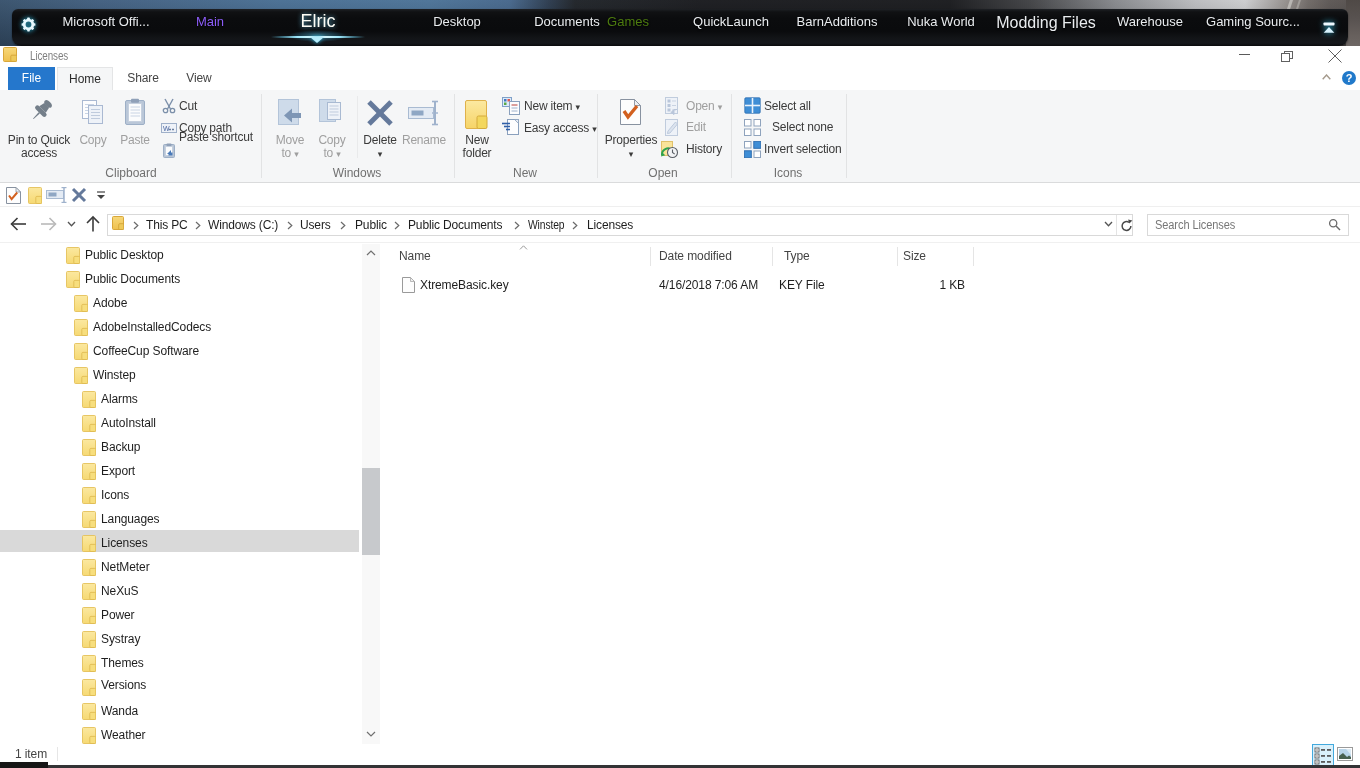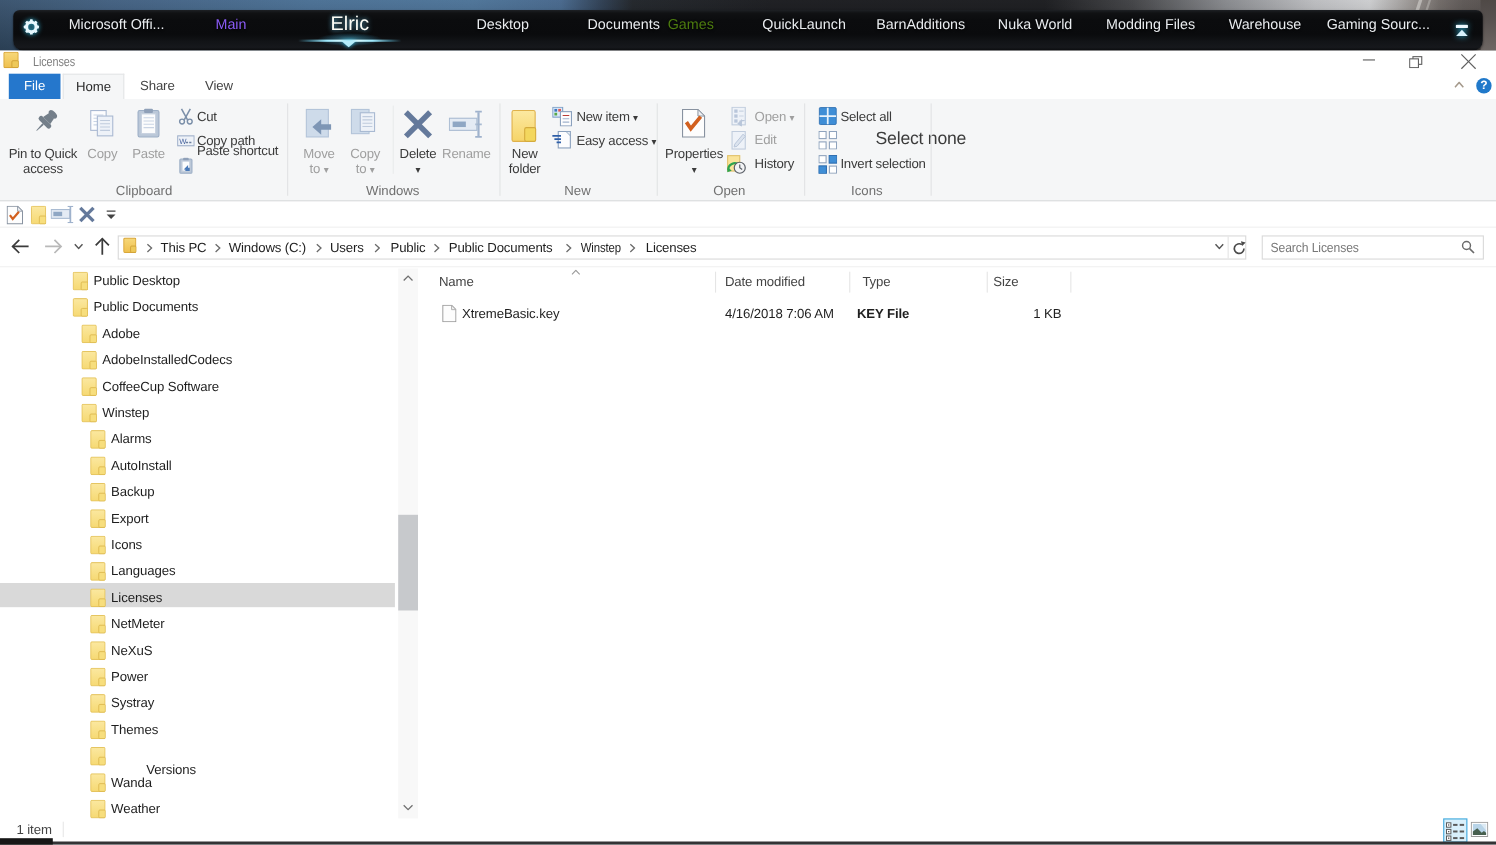--- a/index.html
+++ b/index.html
@@ -23,21 +23,21 @@
 <div class="abs" style="left:12px;top:9px;width:1336px;height:37px;border-radius:6px 6px 9px 9px;background:linear-gradient(180deg,#1e2125 0%,#101113 8%,#0b0c0e 25%,#0a0b0d 60%,#121417 78%,#16181c 92%,#0a0b0d 100%);box-shadow:0 1px 2px rgba(0,0,0,0.5);"></div>
 <div id="bartabs" style="-webkit-font-smoothing:antialiased;">
 <div class="abs" style="left:106px;top:14px;transform:translateX(-50%);font-size:13px;color:#e9ecef;white-space:nowrap;text-shadow:0 1px 2px #000;">Microsoft Offi...</div>
 <div class="abs" style="left:210px;top:14px;transform:translateX(-50%);font-size:13px;color:#8b5cf6;white-space:nowrap;text-shadow:0 1px 2px #000;">Main</div>
 <div class="abs" style="left:419px;top:14px;transform:translateX(-50%);font-size:13px;color:#e9ecef;white-space:nowrap;text-shadow:0 1px 2px #000;margin-left:38px;">Desktop</div>
 <div class="abs" style="left:523px;top:14px;transform:translateX(-50%);font-size:13px;color:#e9ecef;white-space:nowrap;text-shadow:0 1px 2px #000;margin-left:44px;">Documents</div>
 <div class="abs" style="left:628px;top:14px;transform:translateX(-50%);font-size:13px;color:#4d7c0f;white-space:nowrap;text-shadow:0 1px 2px #000;">Games</div>
 <div class="abs" style="left:731px;top:14px;transform:translateX(-50%);font-size:13px;color:#e9ecef;white-space:nowrap;text-shadow:0 1px 2px #000;">QuickLaunch</div>
 <div class="abs" style="left:837px;top:14px;transform:translateX(-50%);font-size:13px;color:#e9ecef;white-space:nowrap;text-shadow:0 1px 2px #000;">BarnAdditions</div>
 <div class="abs" style="left:941px;top:14px;transform:translateX(-50%);font-size:13px;color:#e9ecef;white-space:nowrap;text-shadow:0 1px 2px #000;">Nuka World</div>
-<div class="abs" style="left:1046px;top:14px;transform:translateX(-50%);font-size:13px;color:#e9ecef;white-space:nowrap;text-shadow:0 1px 2px #000;">Modding Files</div>
+<div class="abs" style="left:1046px;top:14px;transform:translateX(-50%);font-size:16px;color:#e9ecef;white-space:nowrap;text-shadow:0 1px 2px #000;">Modding Files</div>
 <div class="abs" style="left:1150px;top:14px;transform:translateX(-50%);font-size:13px;color:#e9ecef;white-space:nowrap;text-shadow:0 1px 2px #000;">Warehouse</div>
 <div class="abs" style="left:1253px;top:14px;transform:translateX(-50%);font-size:13px;color:#e9ecef;white-space:nowrap;text-shadow:0 1px 2px #000;">Gaming Sourc...</div>
 <div class="abs" style="left:318px;top:11px;transform:translateX(-50%);font-size:18px;color:#fdfdf6;white-space:nowrap;text-shadow:0 0 5px rgba(110,205,240,0.85);">Elric</div>
 </div>
 
 <div class="abs" style="left:280px;top:29px;width:76px;height:14px;background:radial-gradient(ellipse 50% 55% at center,rgba(95,210,245,0.50) 0%,rgba(60,170,215,0.20) 55%,rgba(60,170,215,0) 78%);"></div>
 <div class="abs" style="left:271px;top:35.6px;width:94px;height:2px;background:linear-gradient(to right,rgba(60,170,215,0) 0%,rgba(110,215,248,0.45) 12%,#9fe7fa 28%,#eafeff 47%,#eafeff 53%,#9fe7fa 72%,rgba(110,215,248,0.45) 88%,rgba(60,170,215,0) 100%);"></div>
 <div class="abs" style="left:310px;top:37px;width:0;height:0;border-left:7px solid transparent;border-right:7px solid transparent;border-top:6px solid #b5ecfb;filter:drop-shadow(0 0 2px #35bfe8);"></div>
 
 <div class="abs" style="left:21px;top:17px;filter:drop-shadow(0 0 2.5px #35c3ea);">
@@ -329,21 +329,21 @@
     </div>
 <div class="abs" style="left:764px;top:98px;font-size:12px;color:#3b3b3b;line-height:16px;white-space:nowrap;letter-spacing:-0.2px;">Select all</div>
 <div class="abs" style="left:744px;top:119px;">
       <svg width="17" height="17" viewBox="0 0 17 17" fill="#fff" stroke="#8fa3bd">
 <rect x="0.5" y="0.5" width="6.5" height="6.5"></rect>
         <rect x="10" y="0.5" width="6.5" height="6.5"></rect>
 <rect x="0.5" y="10" width="6.5" height="6.5"></rect>
         <rect x="10" y="10" width="6.5" height="6.5"></rect>
       </svg>
     </div>
-<div class="abs" style="left:796px;top:119px;font-size:16px;color:#3b3b3b;line-height:16px;white-space:nowrap;letter-spacing:-0.2px;">Select none</div>
+<div class="abs" style="left:772px;top:119px;font-size:12px;color:#3b3b3b;line-height:16px;white-space:nowrap;letter-spacing:-0.2px;">Select none</div>
 <div class="abs" style="left:744px;top:141px;">
       <svg width="17" height="17" viewBox="0 0 17 17">
 <rect x="0.5" y="0.5" width="6.5" height="6.5" fill="#fff" stroke="#8fa3bd"></rect>
         <rect x="9.8" y="0.3" width="7" height="7" fill="#3f8ed6" stroke="#2f6eb0"></rect>
 <rect x="0.3" y="9.8" width="7" height="7" fill="#3f8ed6" stroke="#2f6eb0"></rect>
         <rect x="10" y="10" width="6.5" height="6.5" fill="#fff" stroke="#8fa3bd"></rect>
       </svg>
     </div>
 <div class="abs" style="left:764px;top:141px;font-size:12px;color:#3b3b3b;line-height:16px;white-space:nowrap;letter-spacing:-0.2px;">Invert selection</div>
 <div class="abs glabel" style="left:788px;top:166px;transform:translateX(-50%);">Icons</div>
@@ -749,21 +749,21 @@
         <defs>
           <linearGradient id="gt18" x1="0" y1="0" x2="0" y2="1">
             <stop offset="0" stop-color="#fbe8a0"></stop>
             <stop offset="1" stop-color="#f6d973"></stop>
           </linearGradient>
         </defs>
         <rect x="0.5" y="0.5" width="13" height="16" rx="1" fill="url(#gt18)" stroke="#e4c159" stroke-width="0.9"></rect>
         <rect x="7.8" y="9.4" width="6.0" height="7.1" rx="1" fill="#f7de7d" stroke="#ddb84e" stroke-width="0.8"></rect>
       </svg>
     </div>
-<div class="abs t12" style="left:101px;top:692px;line-height:16px;margin-left:32px;">Versions</div>
+<div class="abs t12" style="left:101px;top:677px;line-height:16px;">Versions</div>
 <div class="abs" style="left:82px;top:702.5px;">
       <svg width="14" height="17" viewBox="0 0 14 17">
         <defs>
           <linearGradient id="gt19" x1="0" y1="0" x2="0" y2="1">
             <stop offset="0" stop-color="#fbe8a0"></stop>
             <stop offset="1" stop-color="#f6d973"></stop>
           </linearGradient>
         </defs>
         <rect x="0.5" y="0.5" width="13" height="16" rx="1" fill="url(#gt19)" stroke="#e4c159" stroke-width="0.9"></rect>
         <rect x="7.8" y="9.4" width="6.0" height="7.1" rx="1" fill="#f7de7d" stroke="#ddb84e" stroke-width="0.8"></rect>
@@ -812,21 +812,21 @@
 <div class="abs" style="left:897px;top:247px;width:1px;height:19px;background:#e5e5e5;"></div>
 <div class="abs" style="left:973px;top:247px;width:1px;height:19px;background:#e5e5e5;"></div>
 <div class="abs" style="left:402px;top:277px;">
       <svg width="13" height="16" viewBox="0 0 13 16">
 <path d="M0.5 0.5 h8 l4 4 v11 h-12 Z" fill="#fdfdfd" stroke="#9a9a9a"></path>
 <path d="M8.5 0.5 v4 h4 Z" fill="#f0f0f0" stroke="#ababab" stroke-width="0.8"></path>
       </svg>
     </div>
 <div class="abs t12" style="left:420px;top:277px;line-height:16px;">XtremeBasic.key</div>
 <div class="abs t12" style="left:659px;top:277px;line-height:16px;color:#1f1f1f;">4/16/2018 7:06 AM</div>
-<div class="abs t12" style="left:779px;top:277px;line-height:16px;color:#1f1f1f;font-weight:bold;">KEY File</div>
+<div class="abs t12" style="left:779px;top:277px;line-height:16px;color:#1f1f1f;">KEY File</div>
 <div class="abs t12" style="left:900px;top:277px;width:65px;text-align:right;line-height:16px;color:#1f1f1f;">1 KB</div>
 </div>
 
 <div class="abs t12" style="left:15px;top:744px;height:20px;line-height:20px;color:#444;">1 item</div>
 <div class="abs" style="left:57px;top:747px;width:1px;height:14px;background:#e6e6e6;"></div>
 <div id="viewbtns">
 <div class="abs" style="left:1312px;top:744px;width:22px;height:22px;border:1px solid #42a9dd;background:#d9f0fb;box-sizing:border-box;"></div>
 <div class="abs" style="left:1312px;top:744px;">
       <svg width="22" height="22" viewBox="0 0 22 22">
         <rect x="3" y="4" width="4" height="4" fill="#fff" stroke="#5a5a5a" stroke-width="0.9"></rect>

